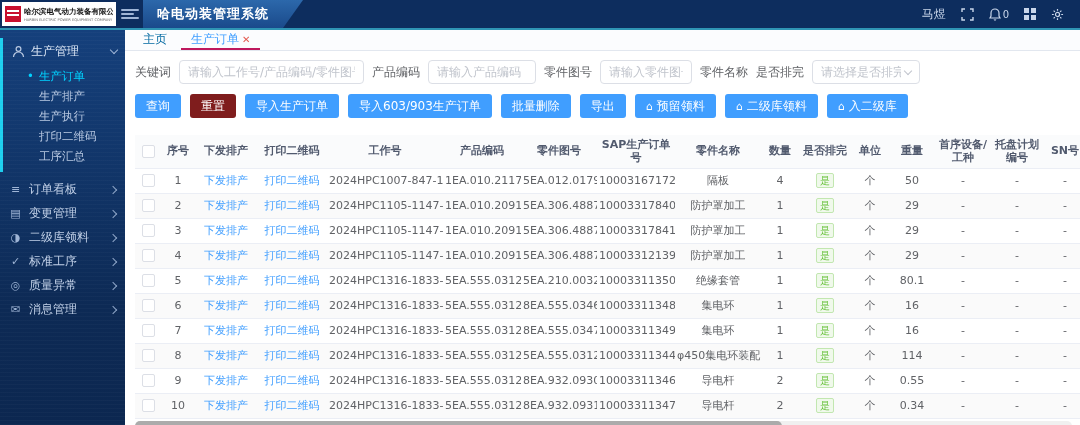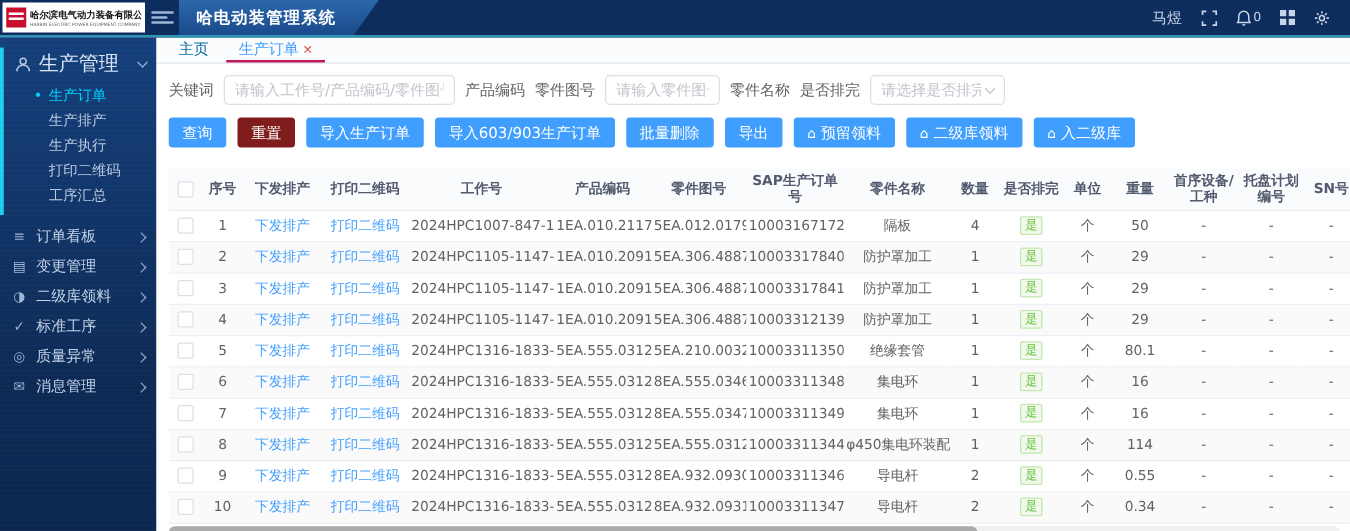--- a/index.html
+++ b/index.html
@@ -26,21 +26,21 @@
   .tb-icon svg { display:block; }
   .badge-num { font-size:10px; }
 
   
   .body-row { flex:1; display:flex; min-height:0; }
 
   
   .sidebar { width:125px; flex:0 0 auto; background:linear-gradient(180deg,#15407c 0%,#0d2a55 70%,#0c2750 100%); background-blend-mode:normal; position:relative; padding-top:8px; color:#c2d1e8; }
   .sidebar:after { content:""; position:absolute; inset:0; background:repeating-linear-gradient(0deg, rgba(255,255,255,.025) 0 1px, transparent 1px 4px); pointer-events:none; }
   .menu-group.active-group { border-left:3px solid #1ed0f0; }
-  .group-header { height:26px; display:flex; align-items:center; gap:6px; padding:0 8px 0 9px; font-size:16px; color:#dbe6f5; cursor:pointer; position:relative; z-index:1; }
+  .group-header { height:26px; display:flex; align-items:center; gap:6px; padding:0 8px 0 9px; font-size:12px; color:#dbe6f5; cursor:pointer; position:relative; z-index:1; }
   .group-header .g-icon { width:13px; height:13px; flex:0 0 auto; display:flex; }
   .chev-down { width:6px; height:6px; border-right:1.5px solid #9fb5d6; border-bottom:1.5px solid #9fb5d6; transform:rotate(45deg); margin-left:auto; margin-top:-3px; }
   .chev-right { width:6px; height:6px; border-right:1.5px solid #8fa6c8; border-bottom:1.5px solid #8fa6c8; transform:rotate(-45deg); margin-left:auto; }
   .submenu { position:relative; z-index:1; padding:2px 0 6px; }
   .submenu-item { height:20px; line-height:20px; padding-left:36px; font-size:11.5px; color:#b9c9e2; cursor:pointer; position:relative; white-space:nowrap; }
   .submenu-item.active { color:#00d2ff; }
   .submenu-item.active:before { content:"•"; position:absolute; left:24px; color:#00d2ff; }
   .section-item { height:23px; display:flex; align-items:center; gap:7px; padding:0 9px; font-size:12px; color:#c2d1e8; cursor:pointer; position:relative; z-index:1; }
   .section-item .s-icon { width:13px; text-align:center; font-size:11px; color:#9fb5d6; line-height:1; }
   .sections { margin-top:6px; display:flex; flex-direction:column; gap:1px; }
@@ -204,20 +204,21 @@
           <span>生产订单</span><span class="close-x">✕</span>
         </div>
       </div>
 
       <div class="content">
 
         <div class="filter-row">
           <span class="f-label">关键词</span>
           <input class="f-input w-key" placeholder="请输入工作号/产品编码/零件图号" style="">
           <span class="f-label">产品编码</span>
+          <input class="f-input w-sm" placeholder="请输入产品编码" style="">
           <span class="f-label">零件图号</span>
           <input class="f-input w-part" placeholder="请输入零件图号" style="">
           <span class="f-label">零件名称</span>
           <span class="f-label">是否排完</span>
           <div class="f-select">
             <span>请选择是否排完</span>
             <i class="sel-chev"></i>
           </div>
         </div>
 

